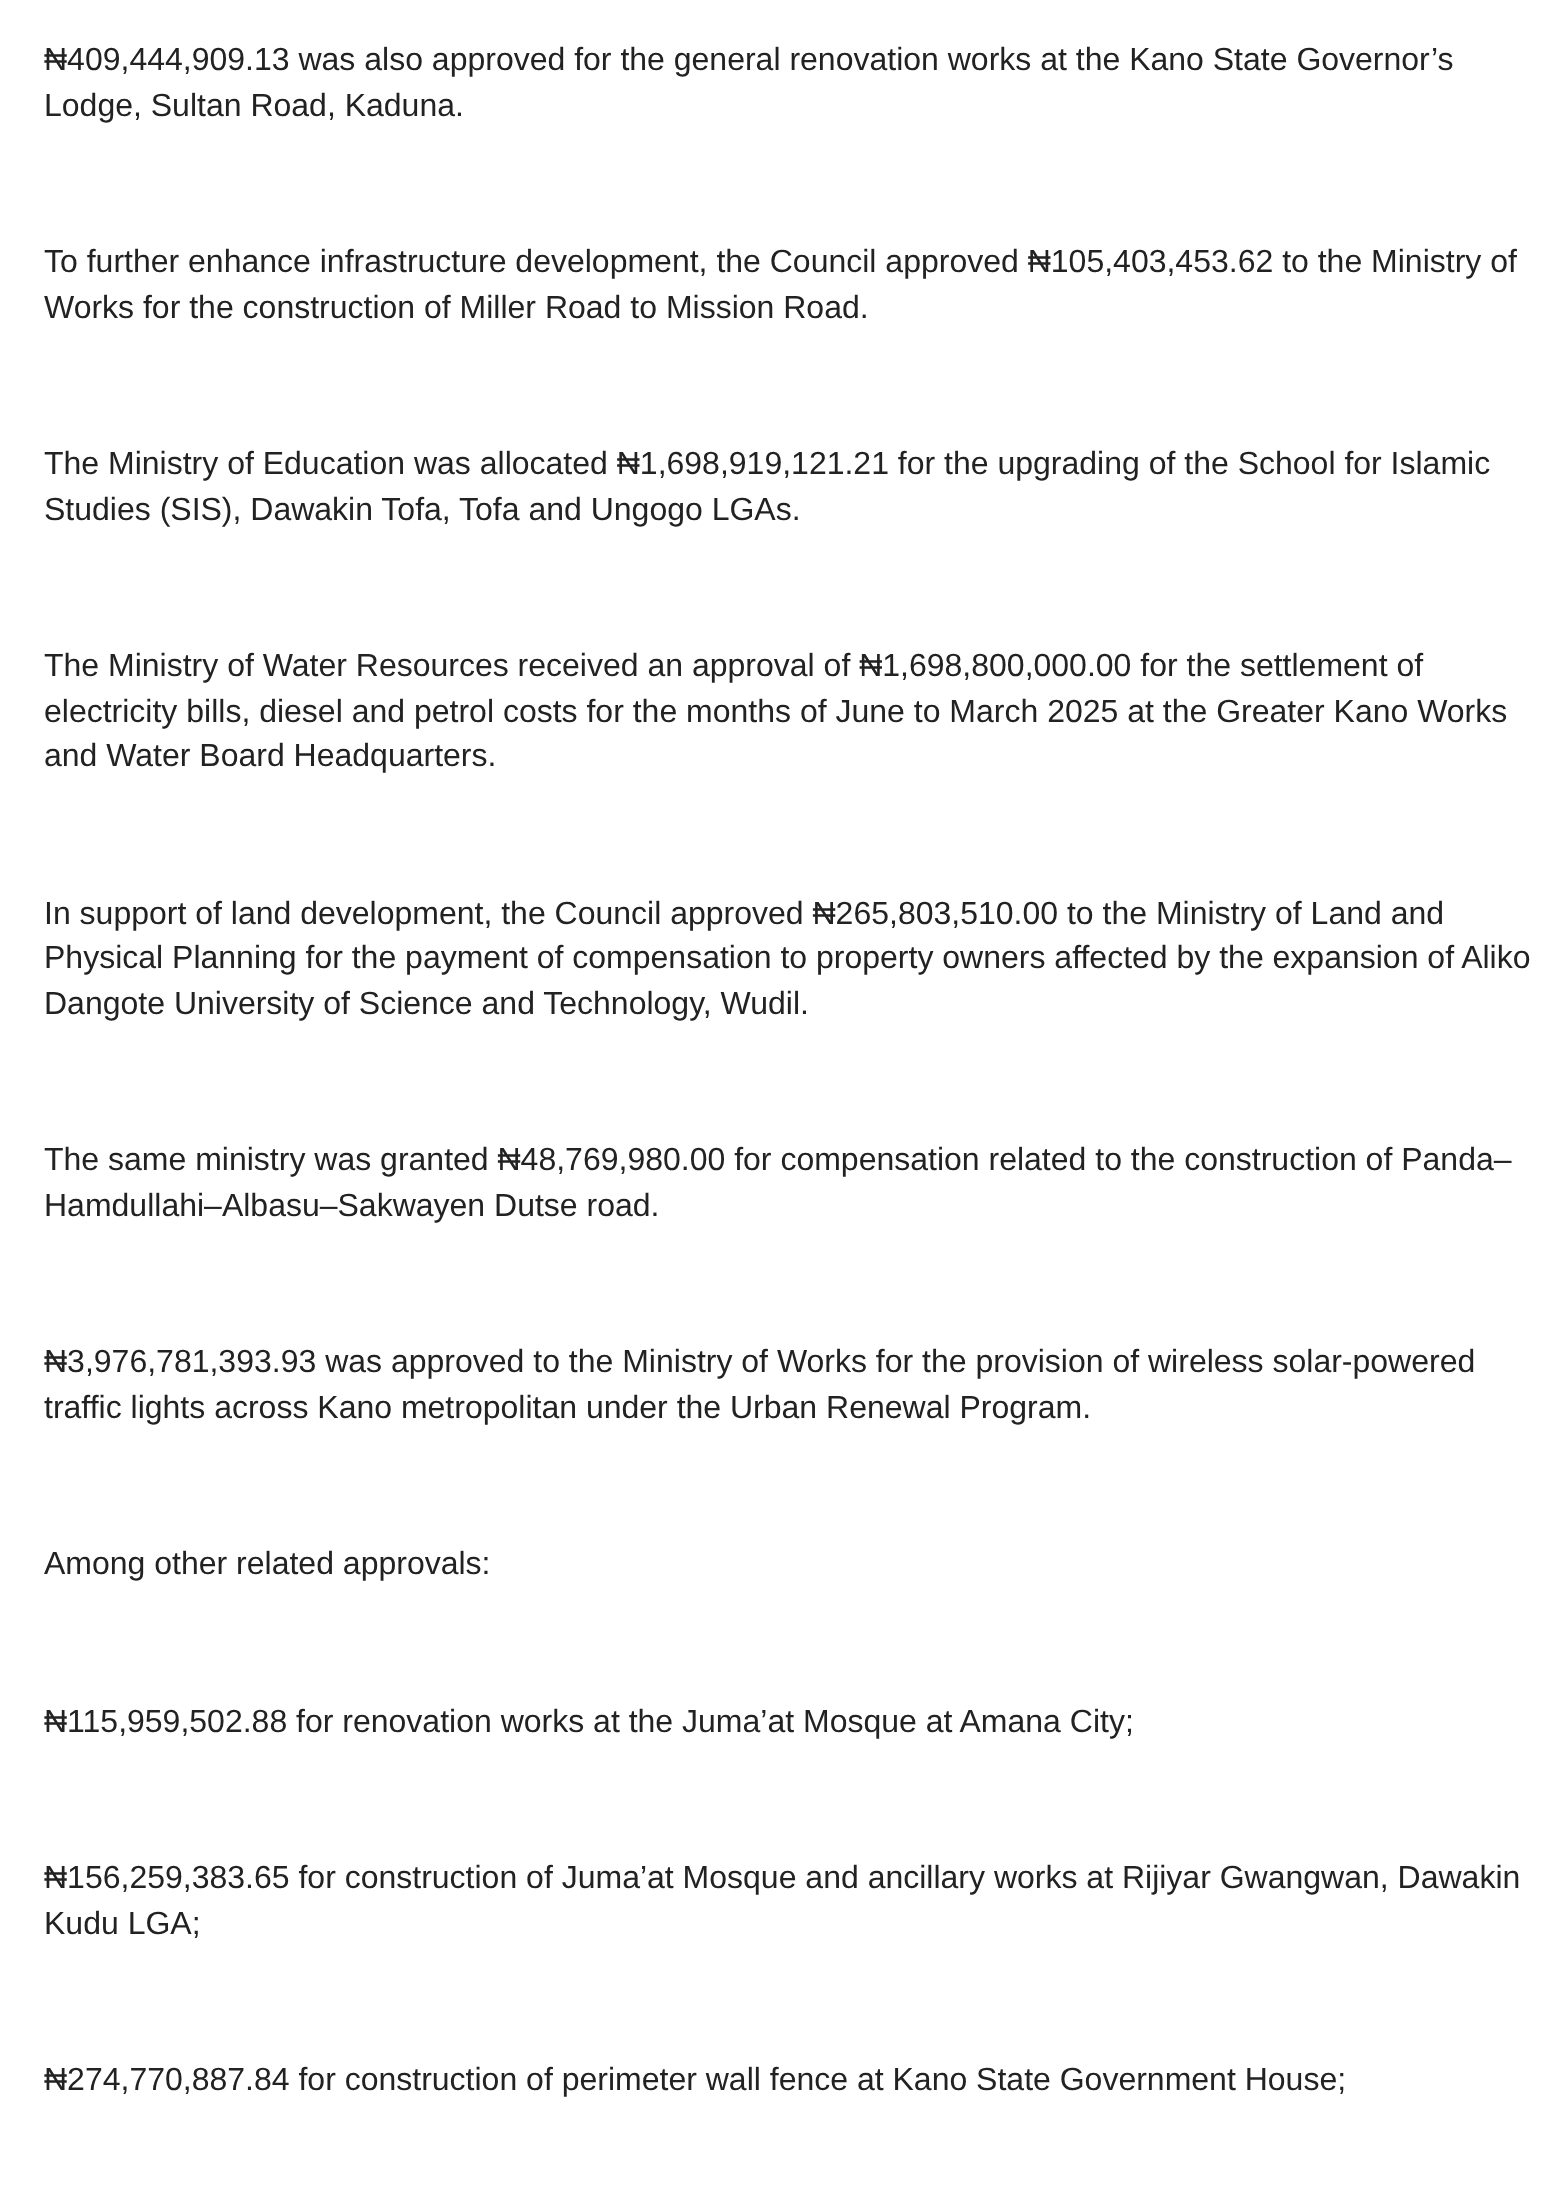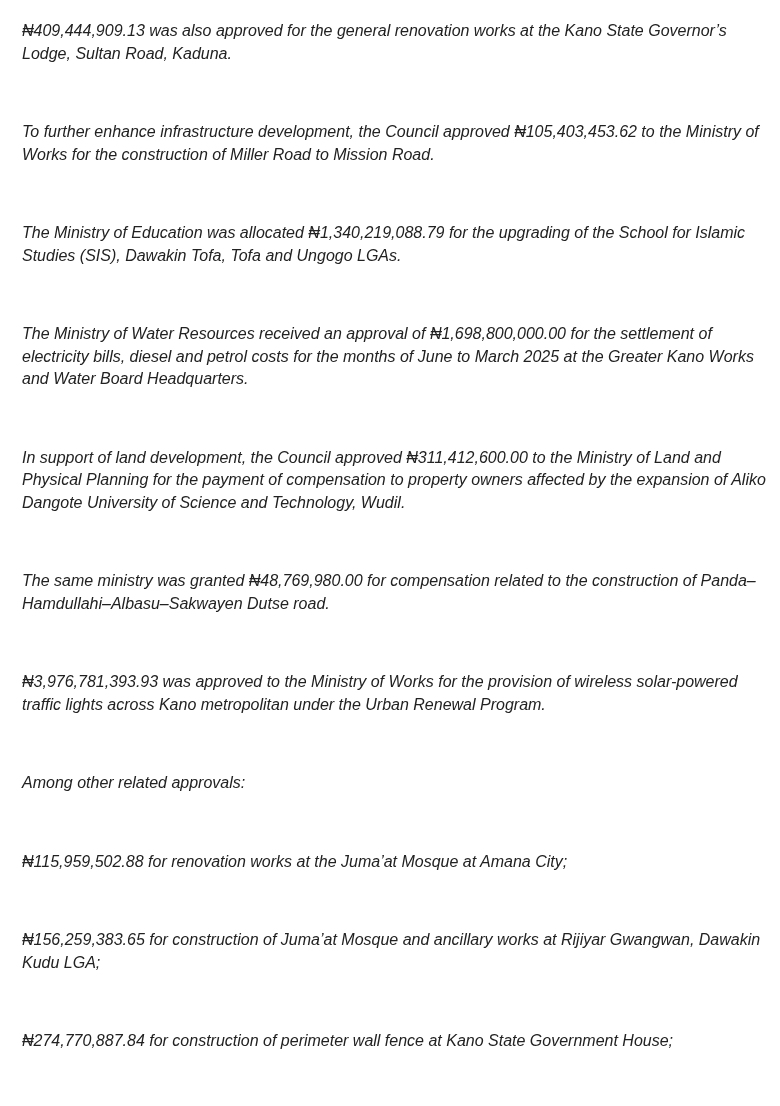--- a/index.html
+++ b/index.html
@@ -14,31 +14,30 @@
       font-family: "Liberation Sans", sans-serif;
       font-size: 16px;
       line-height: 22.5px;
       color: #222222;
     }
     .article {
       padding: 20px 14px 0 22px;
     }
     .para {
       margin: 0 0 56px 0;
-      font-style: italic;
     }
   </style>
 </head>
 <body>
 
 <div class="article">
   <p class="para">₦409,444,909.13 was also approved for the general renovation works at the Kano State Governor’s Lodge, Sultan Road, Kaduna.</p>
   <p class="para">To further enhance infrastructure development, the Council approved ₦105,403,453.62 to the Ministry of Works for the construction of Miller Road to Mission Road.</p>
-  <p class="para">The Ministry of Education was allocated ₦1,340,219,088.79 for the upgrading of the School for Islamic Studies (SIS), Dawakin Tofa, Tofa and Ungogo LGAs.</p>
+  <p class="para">The Ministry of Education was allocated ₦1,698,919,121.21 for the upgrading of the School for Islamic Studies (SIS), Dawakin Tofa, Tofa and Ungogo LGAs.</p>
   <p class="para">The Ministry of Water Resources received an approval of ₦1,698,800,000.00 for the settlement of electricity bills, diesel and petrol costs for the months of June to March 2025 at the Greater Kano Works and Water Board Headquarters.</p>
-  <p class="para">In support of land development, the Council approved ₦311,412,600.00 to the Ministry of Land and Physical Planning for the payment of compensation to property owners affected by the expansion of Aliko Dangote University of Science and Technology, Wudil.</p>
+  <p class="para">In support of land development, the Council approved ₦265,803,510.00 to the Ministry of Land and Physical Planning for the payment of compensation to property owners affected by the expansion of Aliko Dangote University of Science and Technology, Wudil.</p>
   <p class="para">The same ministry was granted ₦48,769,980.00 for compensation related to the construction of Panda–Hamdullahi–Albasu–Sakwayen Dutse road.</p>
   <p class="para">₦3,976,781,393.93 was approved to the Ministry of Works for the provision of wireless solar-powered traffic lights across Kano metropolitan under the Urban Renewal Program.</p>
   <p class="para">Among other related approvals:</p>
   <p class="para">₦115,959,502.88 for renovation works at the Juma’at Mosque at Amana City;</p>
   <p class="para">₦156,259,383.65 for construction of Juma’at Mosque and ancillary works at Rijiyar Gwangwan, Dawakin Kudu LGA;</p>
   <p class="para">₦274,770,887.84 for construction of perimeter wall fence at Kano State Government House;</p>
 </div>
 
 </body></html>

